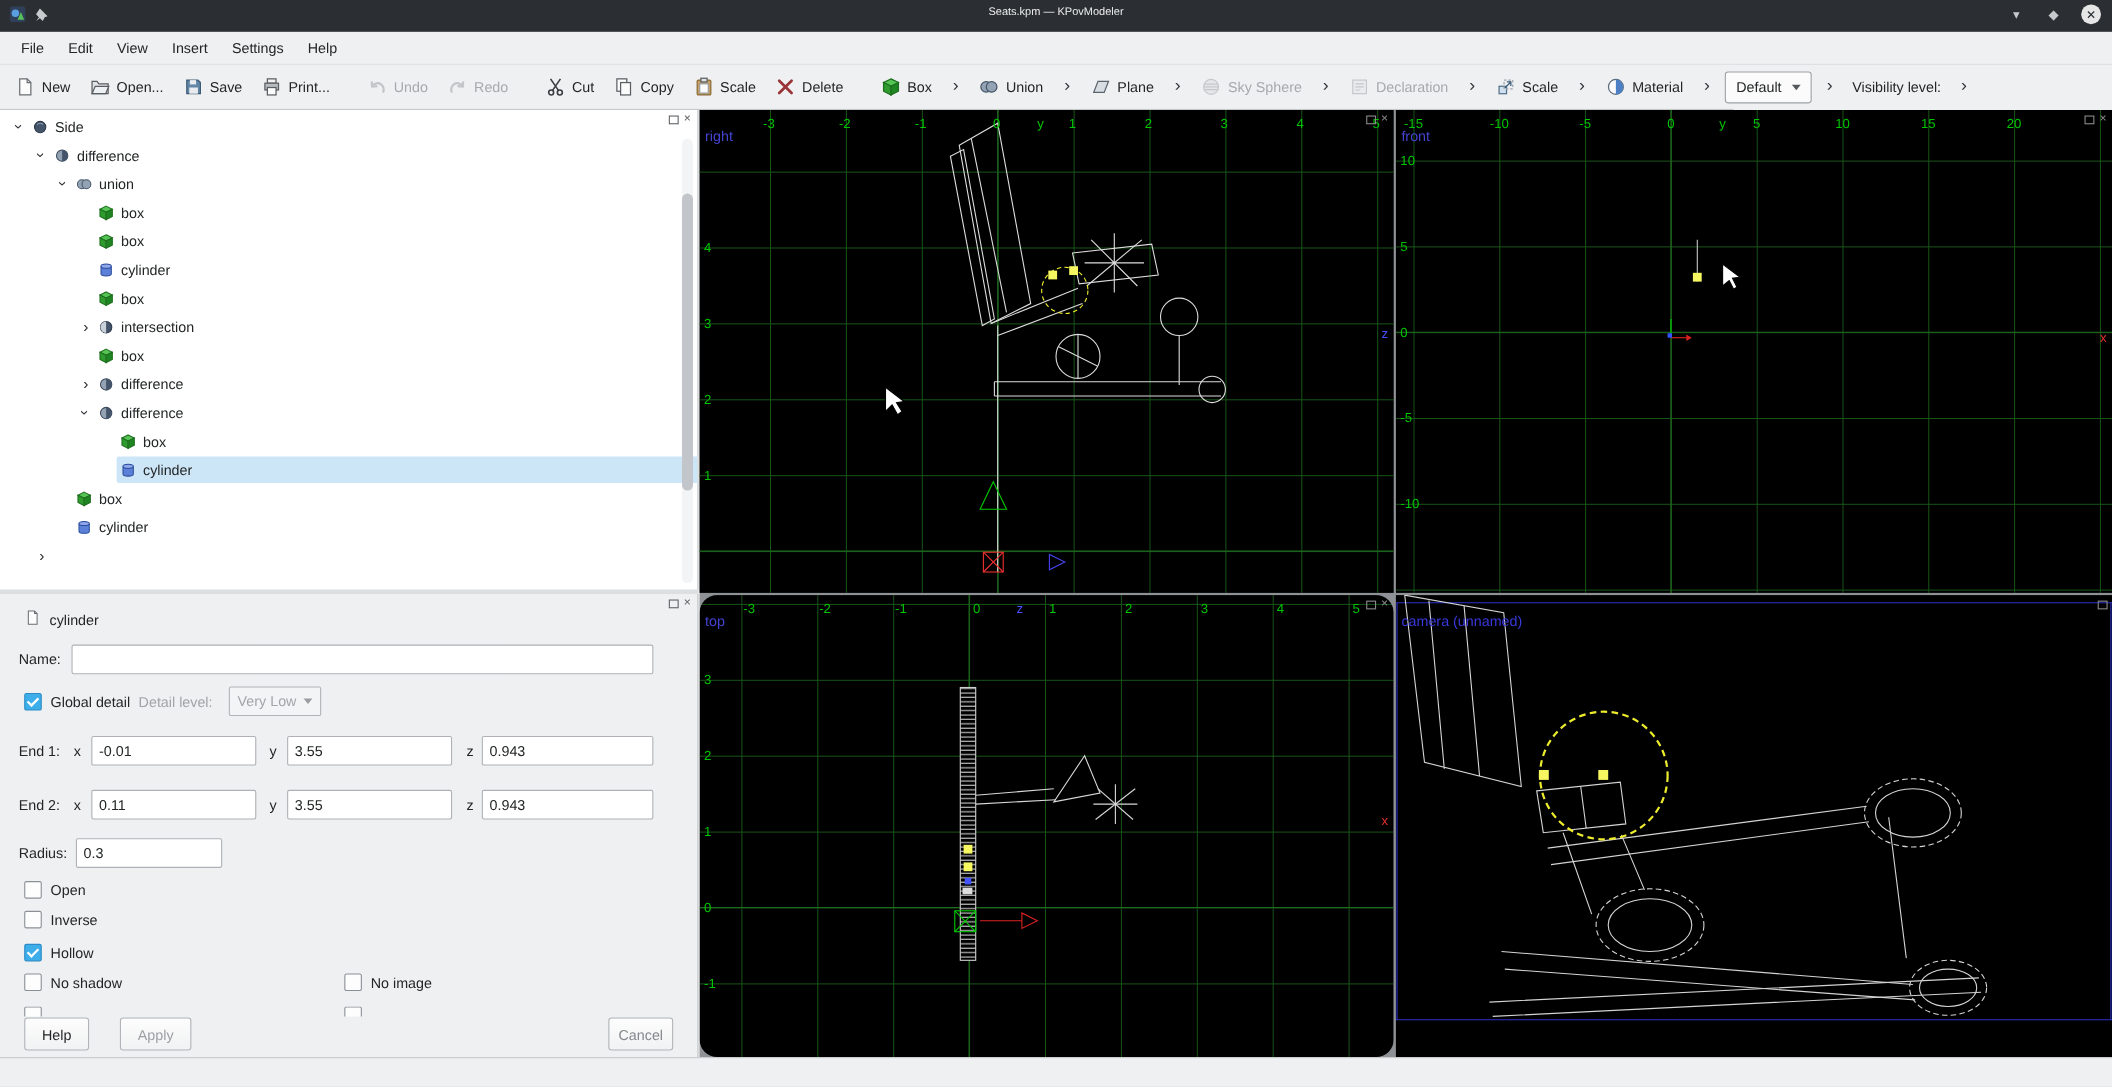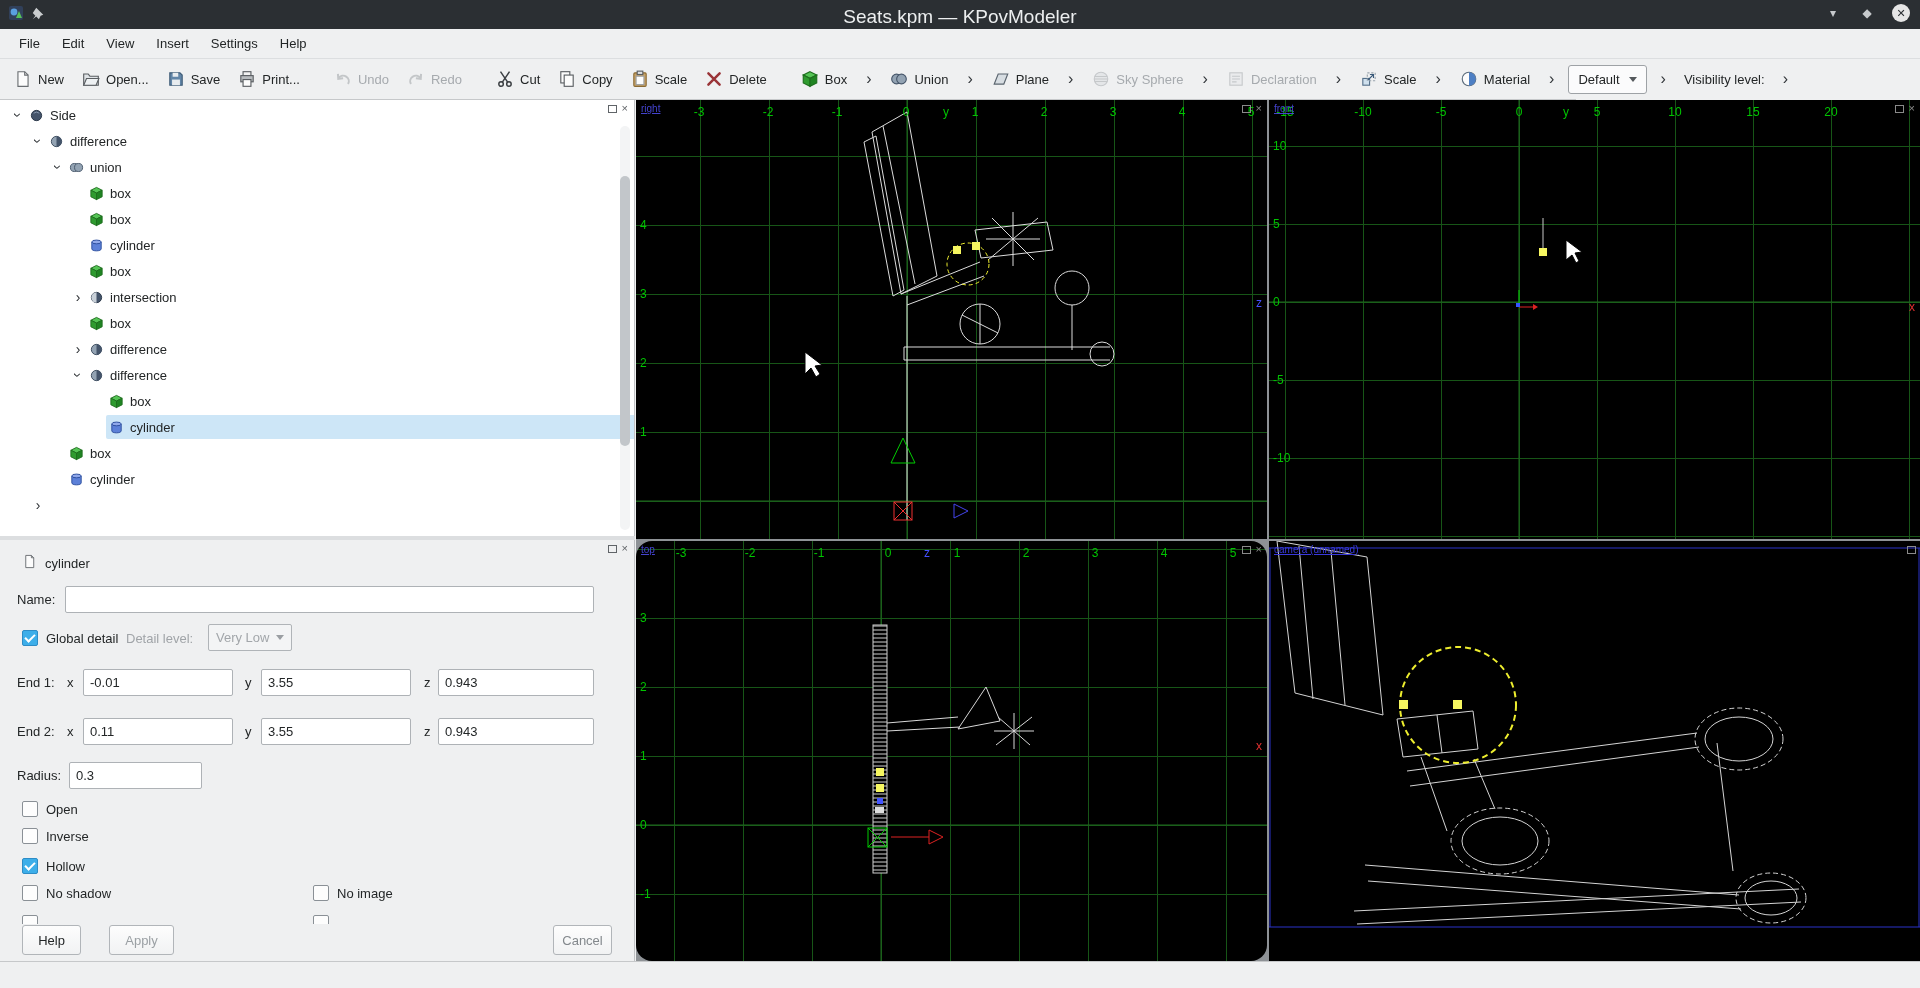--- a/index.html
+++ b/index.html
@@ -1,21 +1,21 @@
 <!DOCTYPE html>
 <html><head>
 <meta charset="utf-8">
 <style>
   html,body{margin:0;padding:0;}
   body{width:1920px;height:988px;position:relative;overflow:hidden;
        font-family:"Liberation Sans",sans-serif;font-size:13px;color:#232627;background:#eff0f1;}
   
   .titlebar{position:absolute;left:0;top:0;width:1920px;height:29px;background:#2b2f33;}
   .tb-left{position:absolute;left:8px;top:5px;display:flex;gap:7px;align-items:center;}
-  .tb-title{position:absolute;left:0;right:0;top:6px;text-align:center;color:#eceeef;font-size:19px;}
+  .tb-title{position:absolute;left:0;right:0;top:6px;text-align:center;color:#eceeef;font-size:10px;}
   .tb-right{position:absolute;right:10px;top:4px;display:flex;gap:16px;align-items:center;color:#c7cacd;}
   .win-ctl{width:18px;height:18px;display:flex;align-items:center;justify-content:center;font-size:12px;}
   .win-close{background:#e6e6e6;color:#2b2f33;border-radius:50%;font-size:11px;}
   
   .menubar{position:absolute;left:0;top:29px;width:1920px;height:30px;background:#eff0f1;
            border-bottom:1px solid #dcdee0;display:flex;align-items:center;padding-left:8px;box-sizing:border-box;}
   .menu-item{padding:4px 11px;}
   
   .toolbar{position:absolute;left:0;top:59px;width:1576px;height:41px;background:#eff0f1;
            border-bottom:1px solid #c6c8ca;display:flex;align-items:center;padding-left:6px;box-sizing:border-box;gap:2px;}
@@ -67,21 +67,21 @@
   .props-header svg{width:15px;height:15px;}
   
   .viewports{position:absolute;left:636px;top:0;width:1284px;height:861px;background:#8e9296;}
   .viewport{position:absolute;background-color:#000;overflow:hidden;}
   .vp-right-grid{background-image:linear-gradient(to right,#175517 1px,transparent 1px),
                  linear-gradient(to bottom,#175517 1px,transparent 1px);background-size:69px 69px;background-position:64px 56px;}
   .vp-front-grid{background-image:linear-gradient(to right,#175517 1px,transparent 1px),
                  linear-gradient(to bottom,#175517 1px,transparent 1px);background-size:78px 78px;background-position:16px 46px;}
   .vp-top-grid{background-image:linear-gradient(to right,#175517 1px,transparent 1px),
                linear-gradient(to bottom,#175517 1px,transparent 1px);background-size:69px 69px;background-position:38px 8px;border-radius:16px;}
-  .vp-label{position:absolute;left:5px;top:3px;color:#4443cf;font-size:10px;z-index:4;text-decoration:underline;}
+  .vp-label{position:absolute;left:5px;top:16px;color:#4443cf;font-size:13px;z-index:4;}
   .vp-ctl{position:absolute;right:5px;top:3px;display:flex;gap:5px;align-items:center;z-index:5;}
   .vp-ctl .ctl-undock{border-color:#8a8a8a;}
   .vp-ctl .ctl-close{color:#8a8a8a;}
   .vp-num{position:absolute;color:#00c400;font-size:12px;z-index:3;transform:translateX(-50%);}
   .vp-num-left{position:absolute;left:4px;color:#00c400;font-size:12px;z-index:3;}
   .vp-axis{position:absolute;font-size:12px;z-index:3;}
   .vp-svg{position:absolute;left:0;top:0;z-index:2;}
   .statusbar{position:absolute;left:0;top:961px;width:1920px;height:27px;background:#eff0f1;border-top:1px solid #c6c8ca;box-sizing:border-box;}
 </style>
 </head>

